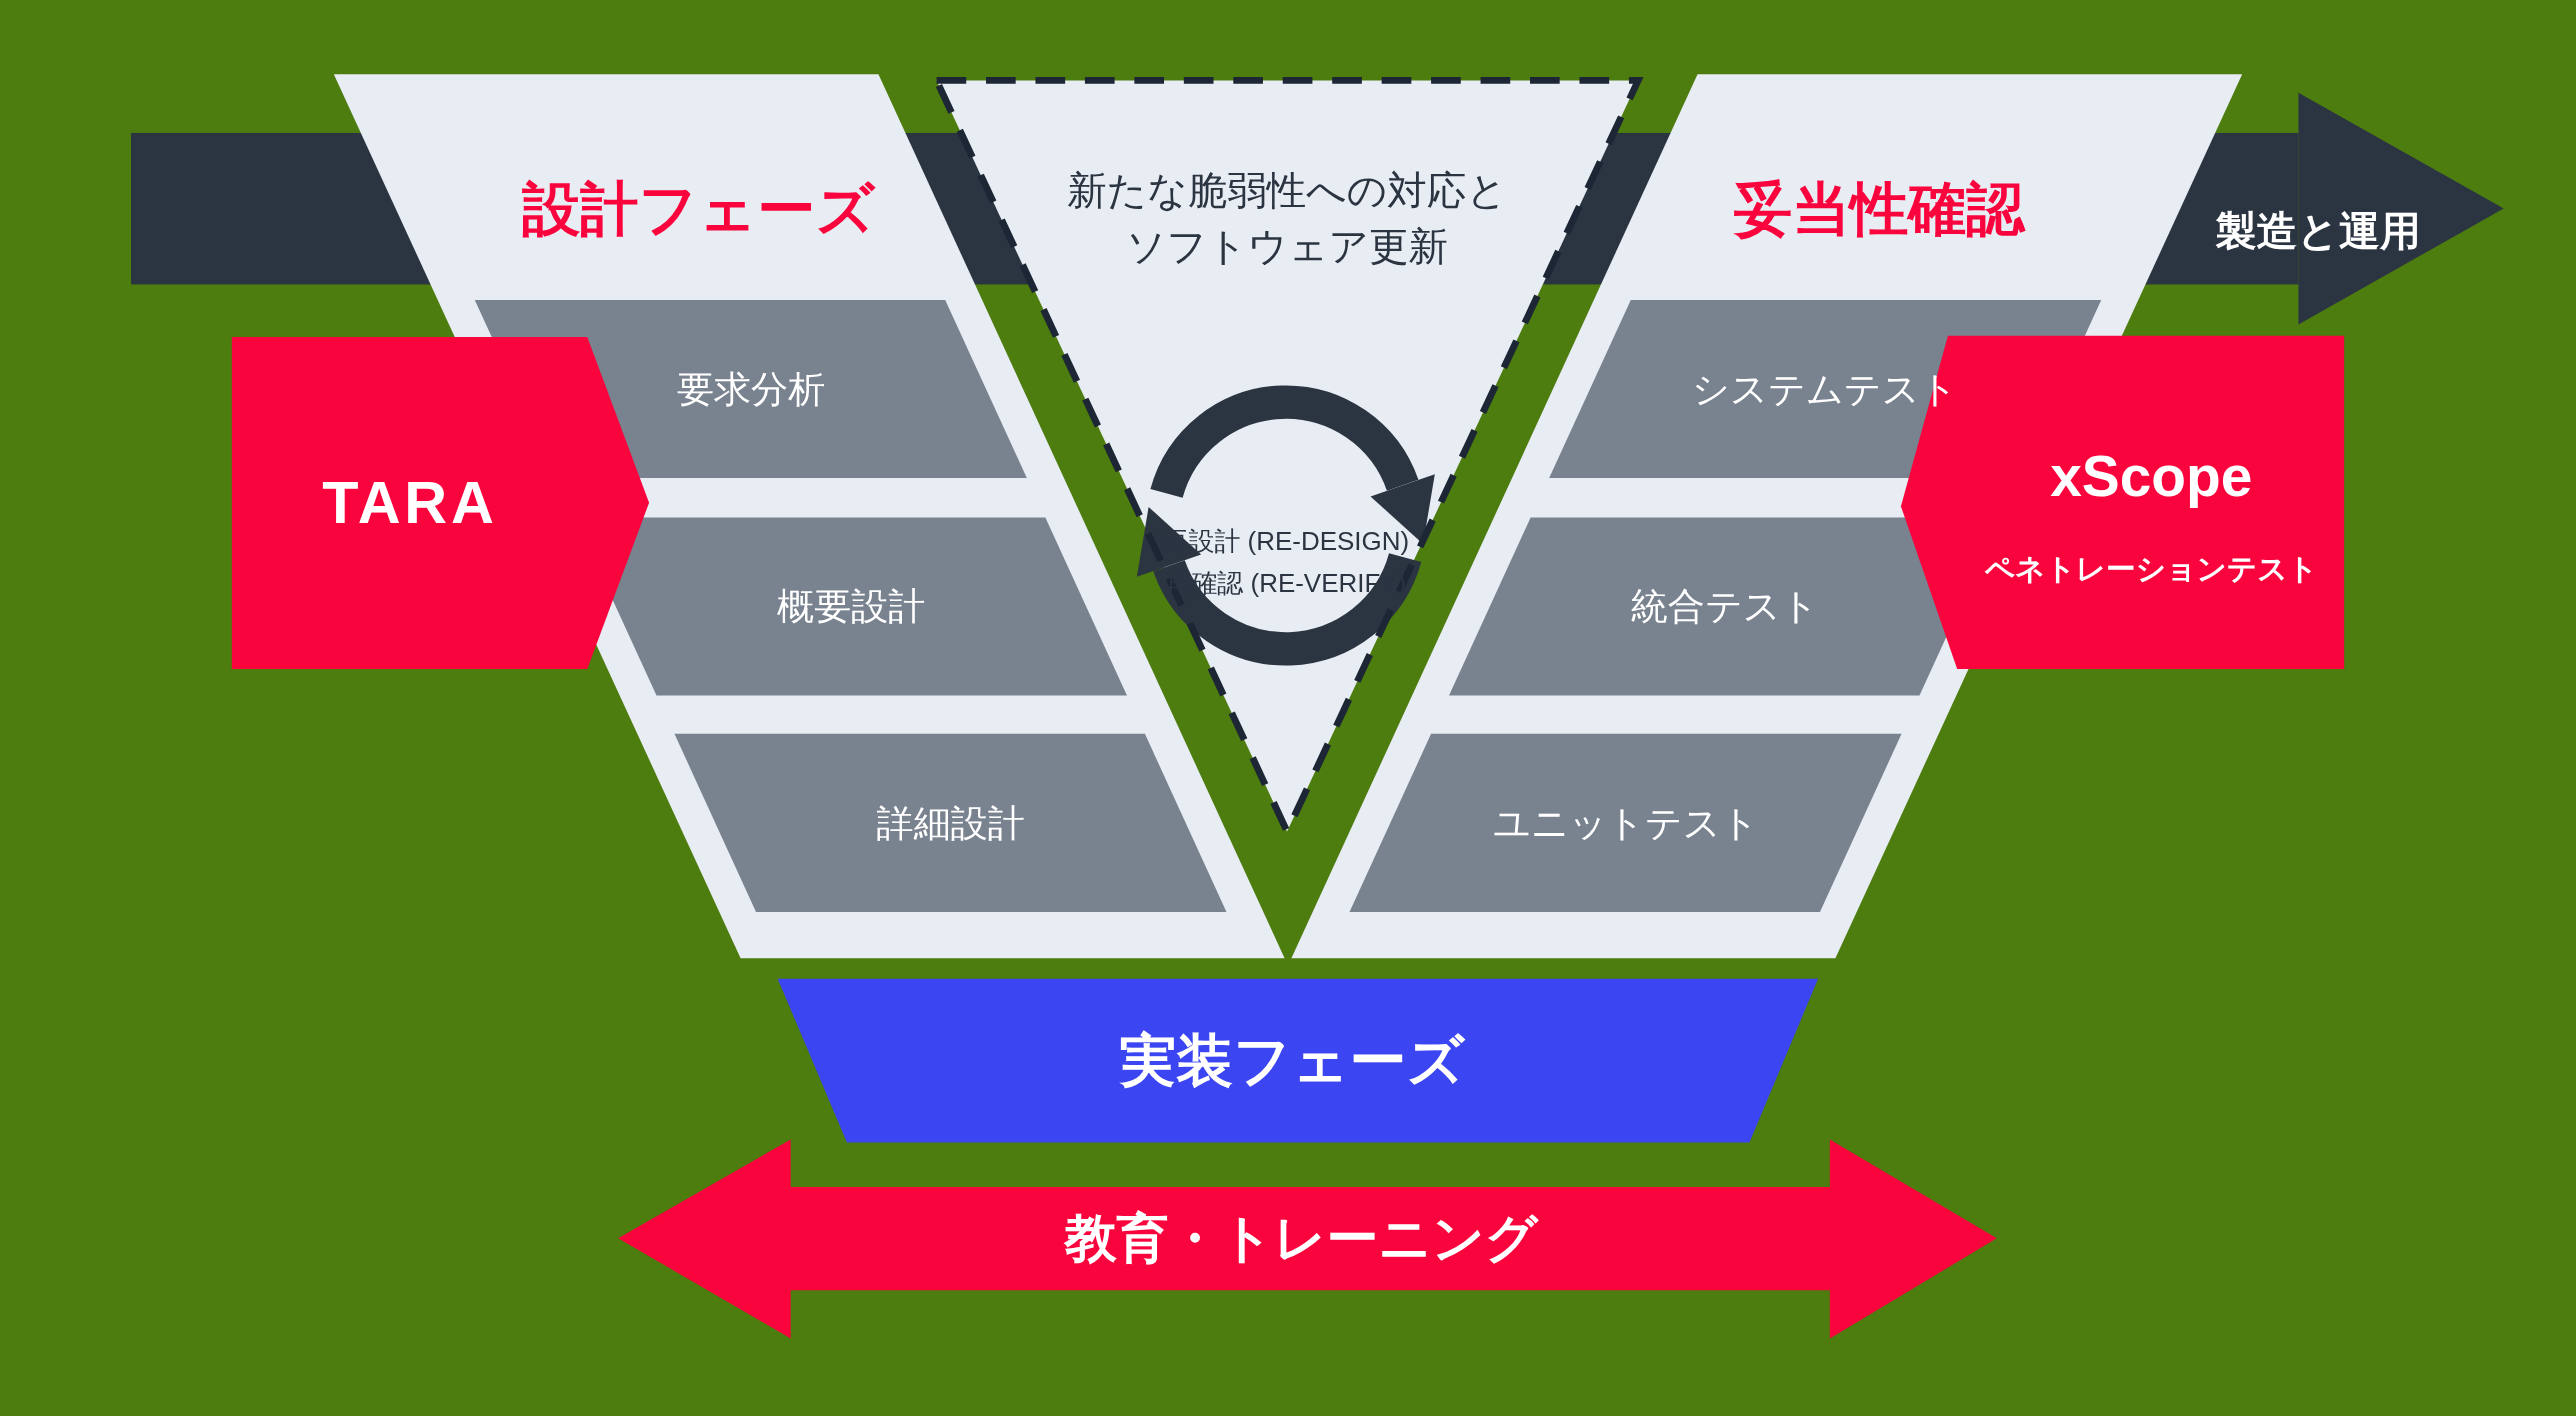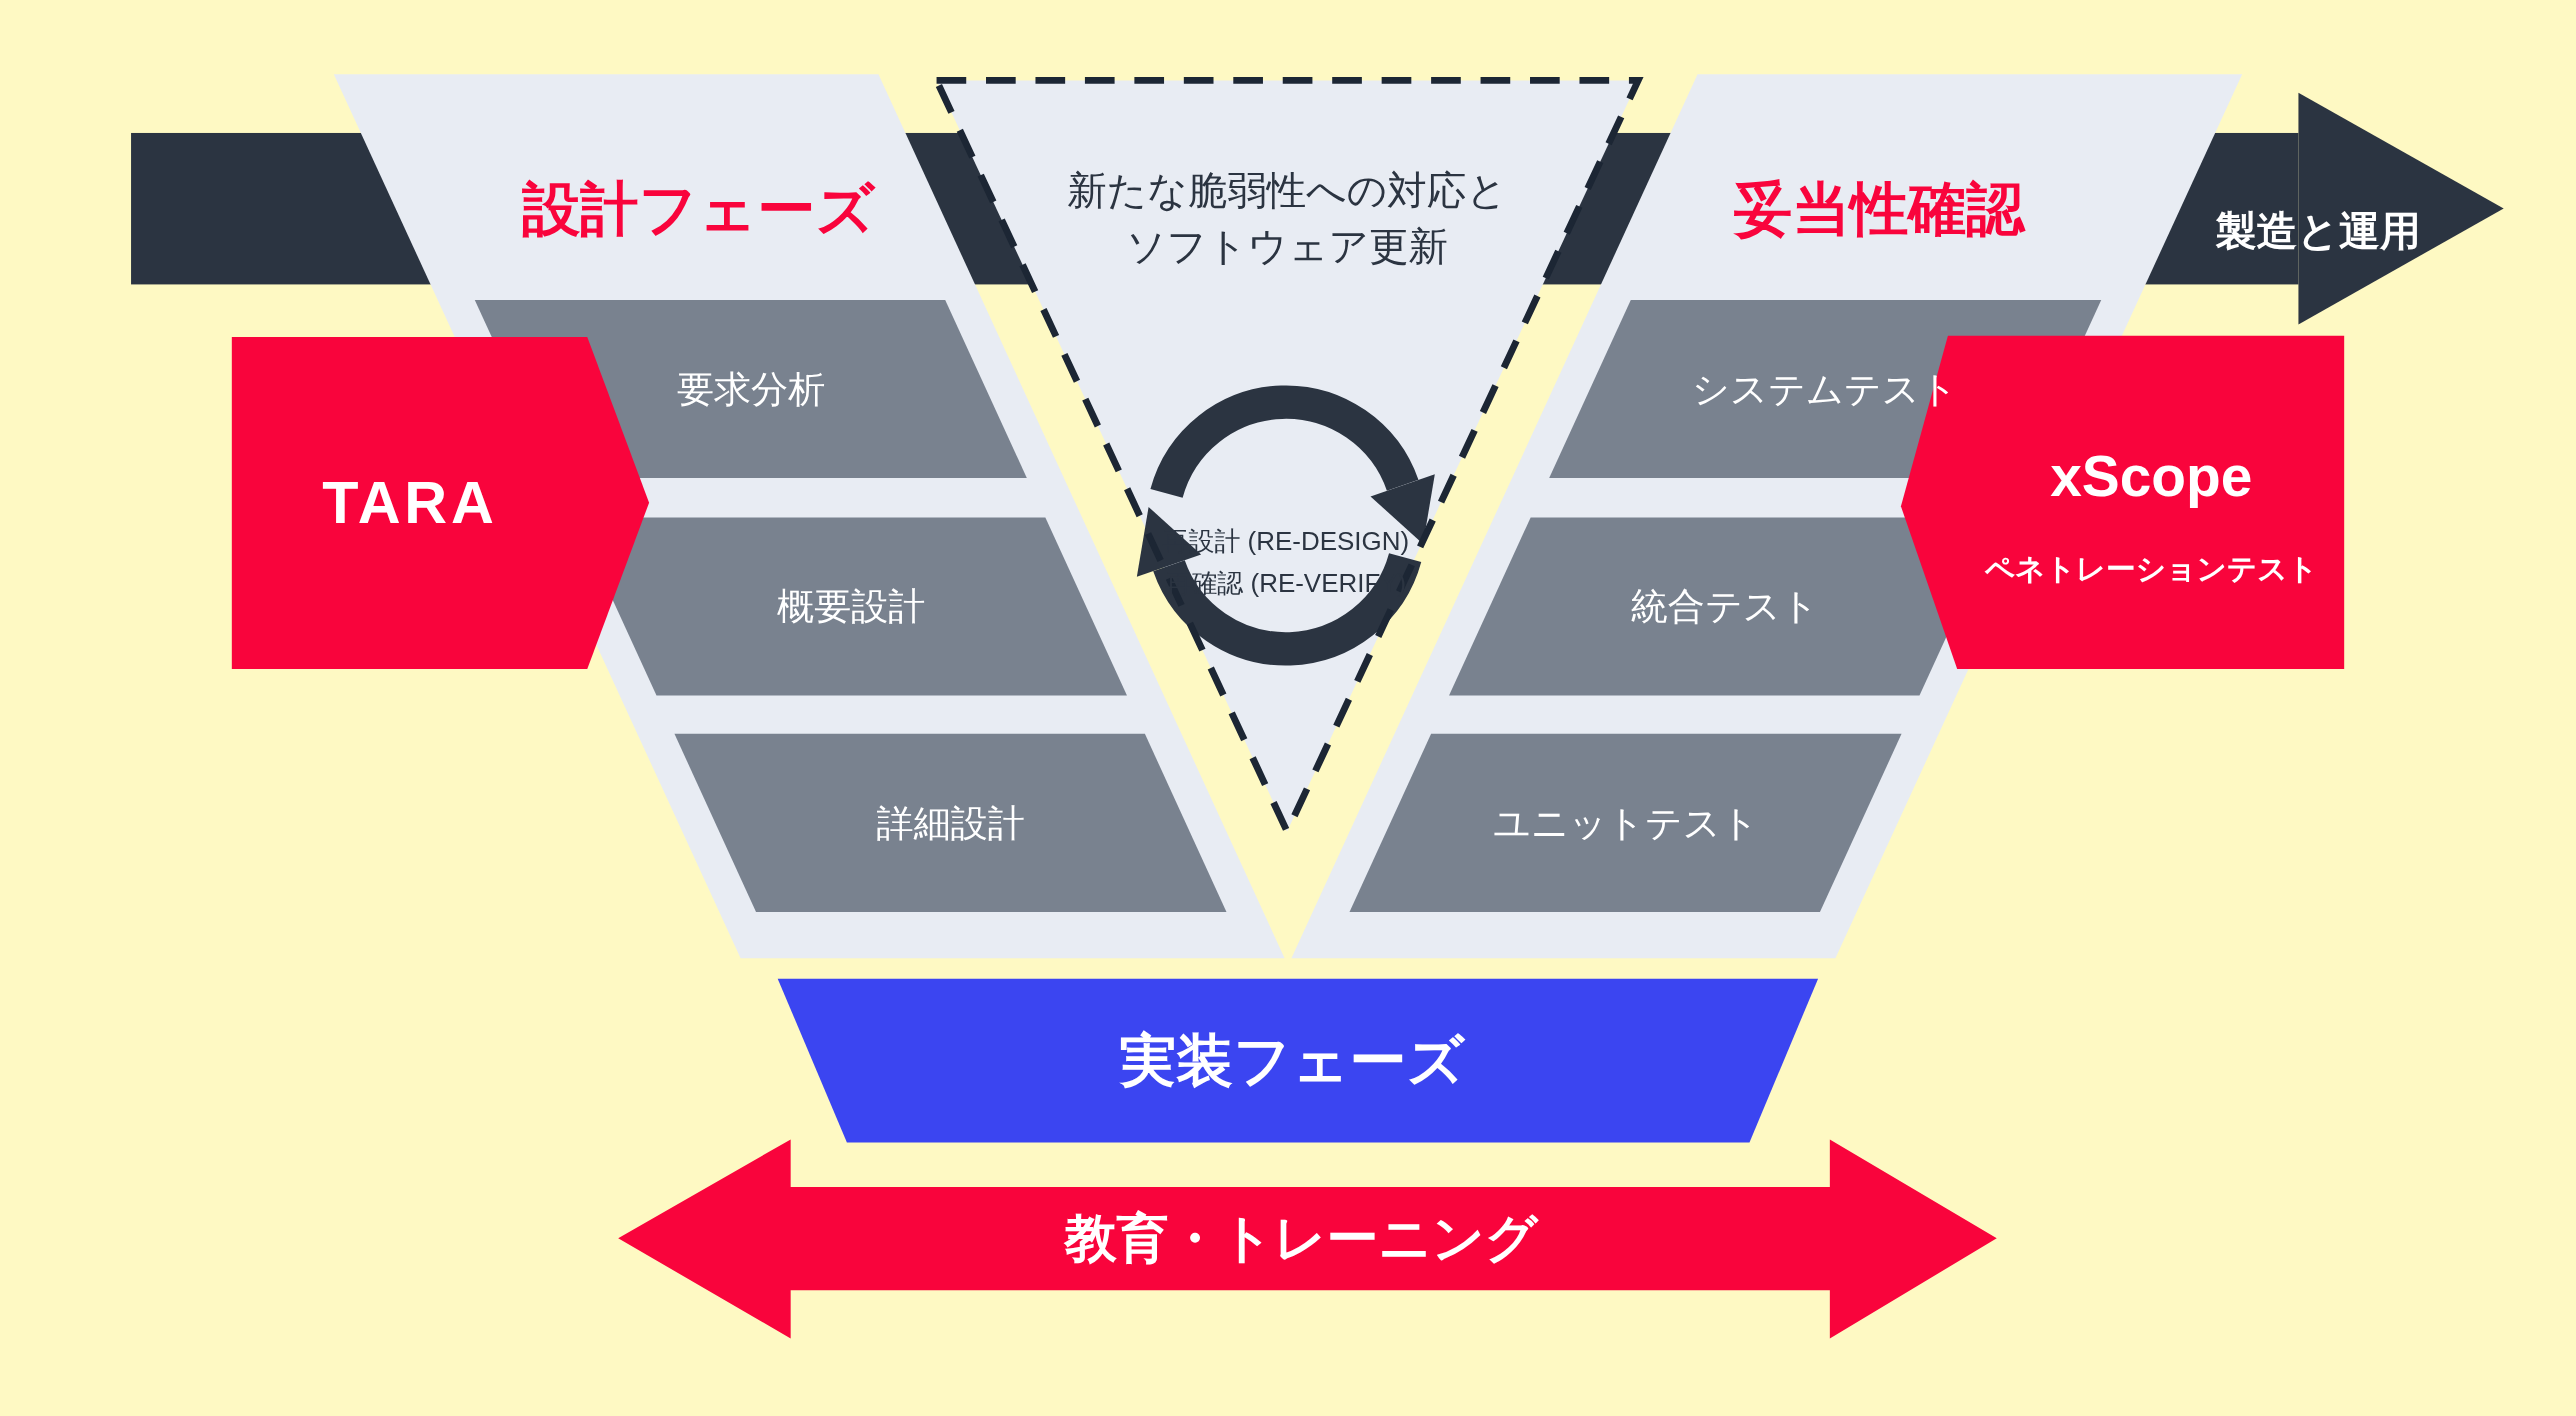--- a/index.html
+++ b/index.html
@@ -1,18 +1,18 @@
 <!DOCTYPE html>
 <html style="font-size:10px"><head>
 <meta charset="utf-8">
 <style>
   html,body { margin:0; padding:0; background:#ffffff; }
   .canvas {
     position:relative; width:2576px; height:1417px;
-    background:#fef9c3; overflow:hidden;
+    background:#4d7c0f; overflow:hidden;
     font-family:"Liberation Sans", sans-serif;
   }
   svg { display:block; }
   text { font-family:"Liberation Sans", sans-serif; }
   .t-phase      { font-size:94px;  font-weight:bold; fill:#F9043C; }
   .t-production { font-size:66px;  font-weight:bold; fill:#ffffff; }
   .t-vuln       { font-size:64px;  font-weight:normal; fill:#2B3441; }
   .t-cycle      { font-size:42px;  font-weight:normal; fill:#2B3441; }
   .t-box        { font-size:60px;  font-weight:normal; fill:#ffffff; }
   .t-tara       { font-size:96px;  font-weight:bold; fill:#ffffff; letter-spacing:6px; }

